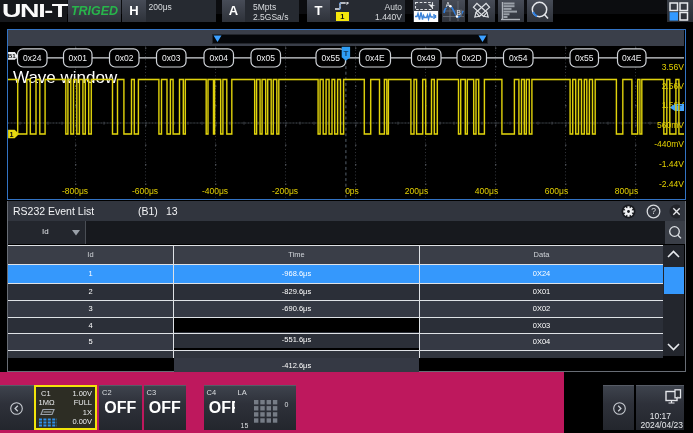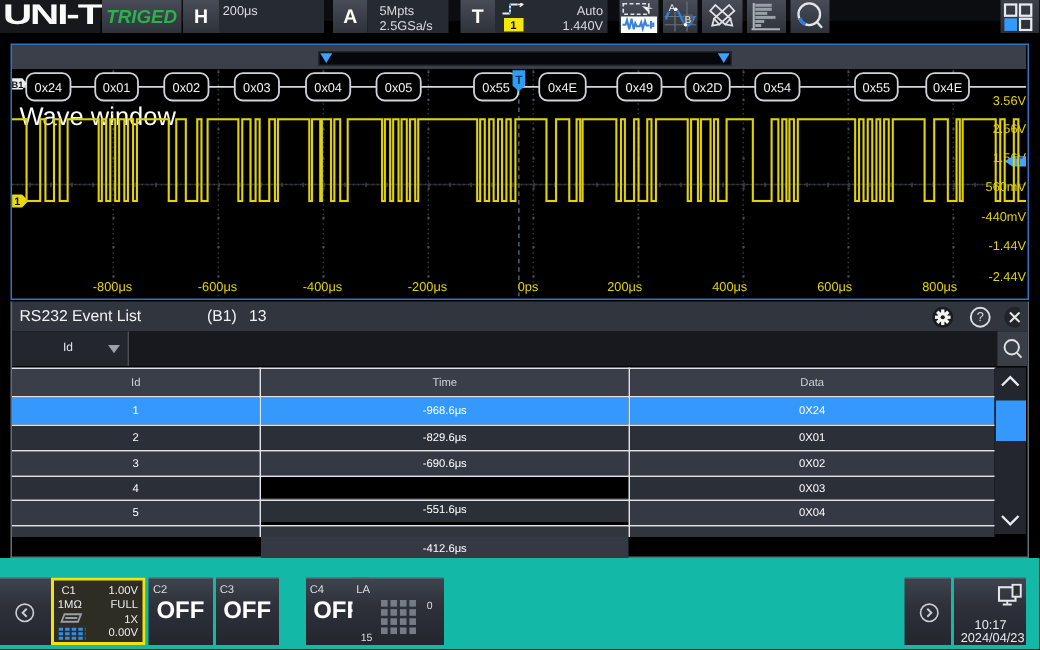--- a/index.html
+++ b/index.html
@@ -16,21 +16,21 @@
 #wtitle{position:absolute;left:0;top:0;width:676px;height:16px;background:#3a3f4a;}
 #wtitle span{position:absolute;left:5px;top:2px;font-size:17px;color:#fff;margin-top:36px;}
 #wscroll{position:absolute;left:204px;top:3.5px;width:276px;height:10px;background:#05070a;border:1px solid #23262c;}
 
 #panel{position:absolute;left:7px;top:201px;width:679px;height:171px;background:#000;border:1px solid #686d75;border-top:none;}
 #ptitle{position:absolute;left:0;top:0;width:677px;height:20px;background:#31353e;font-size:10.5px;color:#f2f3f5;}
 #psearch{position:absolute;left:0;top:20px;width:677px;height:23px;background:#23262d;}
 #pinput{position:absolute;left:77px;top:20px;width:580px;height:23px;background:#17191e;border-left:1px solid #4a4e55;}
 #pbtn{position:absolute;left:657px;top:20px;width:20px;height:23px;background:#3a3e47;}
 
-#botbar{position:absolute;left:0;top:372px;width:693px;height:61px;background:#14b8a6;}
+#botbar{position:absolute;left:0;top:372px;width:564px;height:61px;background:#be185d;}
 .bt{position:absolute;top:12.5px;height:45.5px;background:linear-gradient(#3e434d,#2e313a 40%,#23262d);border-top:1px solid #575c66;}
 .chname{position:absolute;left:3px;top:2px;font-size:7.5px;color:#dcdfe2;}
 .choff{position:absolute;left:0;right:0;top:13px;text-align:center;font-size:16px;font-weight:bold;color:#fff;}
 </style></head>
 <body>
 
 <div id="topbar">
   <div class="abs" style="left:0;top:0;width:67px;height:22px;background:#16181c;"></div>
   <div class="abs" style="left:2px;top:0px;font-size:19px;font-weight:bold;color:#fafafa;letter-spacing:-1px;transform:scale(1.42,1);transform-origin:0 50%;">UNI-T</div>
   <div class="tb" style="left:68px;width:53px;"></div>

